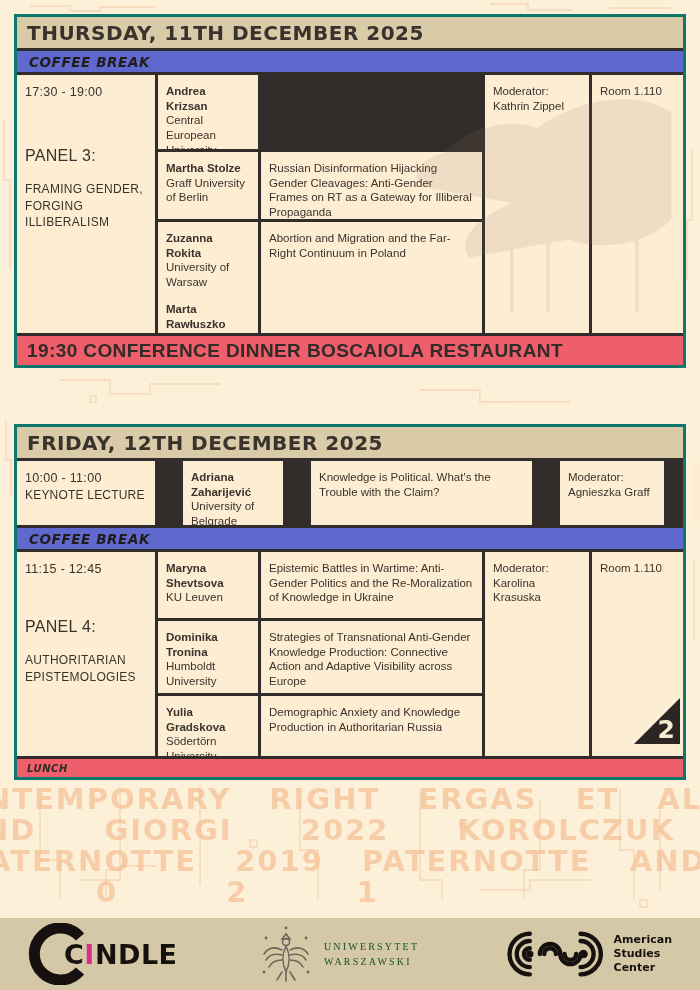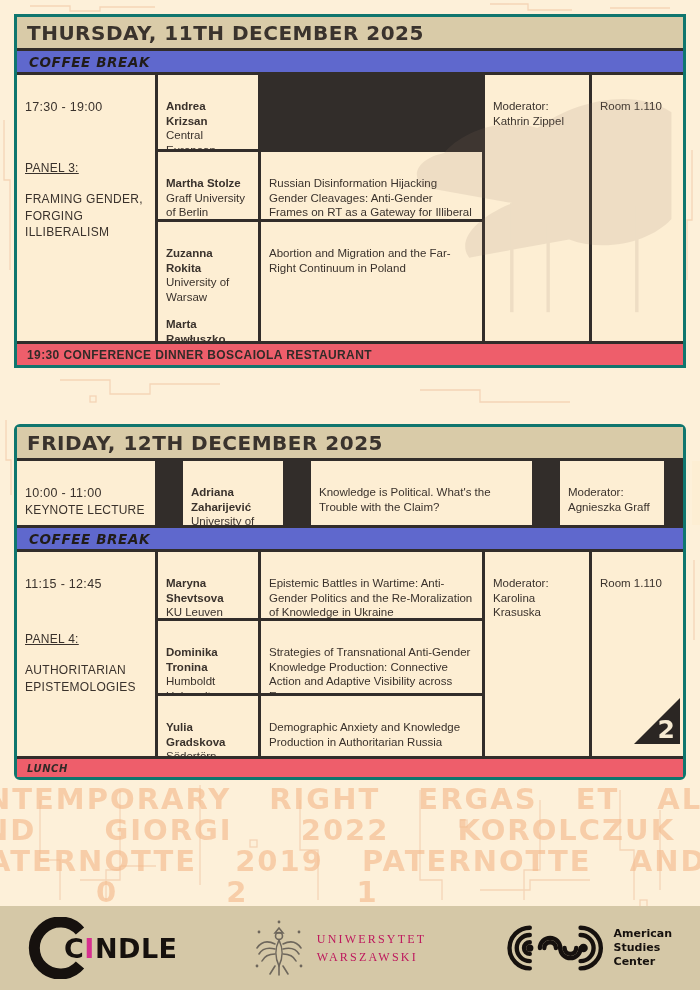--- a/index.html
+++ b/index.html
@@ -11,53 +11,53 @@
   }
   svg.bgdeco{position:absolute;inset:0;z-index:0;pointer-events:none;}
 
   
   .day-table{
     position:absolute;left:14px;width:666px;
     border:3px solid #0f766e;background:#322d2a;
     display:flex;flex-direction:column;gap:3px;z-index:2;
   }
   .thursday{top:14px;height:348px;}
-  .friday{top:424px;height:350px;border-radius:6px;}
+  .friday{top:424px;height:350px;}
   .day-header{
     background:#d9cba8;color:#3a332d;
     font-family:"DejaVu Sans",sans-serif;font-weight:bold;font-size:20px;letter-spacing:.5px;
     padding:4px 10px 3px 10px;flex:0 0 auto;
   }
   .break-bar{
     background:#5f68cd;color:#211c19;
     font-family:"DejaVu Sans",sans-serif;font-weight:bold;font-style:italic;font-size:13.5px;letter-spacing:.6px;
     padding:3px 12px 2px 12px;flex:0 0 auto;
   }
   .meal-bar{
     background:#ee5e6b;color:#322b28;
-    font-size:12px;font-weight:bold;letter-spacing:.4px;
+    font-size:19px;font-weight:bold;letter-spacing:.4px;
     padding:4px 10px 3px 10px;flex:0 0 auto;
   }
   .meal-bar.lunch{
     font-family:"DejaVu Sans",sans-serif;font-style:italic;font-size:10px;letter-spacing:.6px;
   }
 
   .grid{
     flex:1 1 auto;min-height:0;
     display:grid;gap:3px;background:#322d2a;
     grid-template-columns:138px 100px 221px 104px 1fr;
   }
   .th-grid{grid-template-rows:74px 67px 1fr;}
   .keynote-grid{flex:0 0 64px;grid-template-rows:1fr;gap:28px;}
   .fr-grid{grid-template-rows:66px 72px 1fr;}
-  .cell{background:#fdeed3;padding:24px 8px;font-size:11.5px;line-height:1.28;overflow:hidden;}
+  .cell{background:#fdeed3;padding:9px 8px;font-size:11.5px;line-height:1.28;overflow:hidden;}
   .c1{grid-column:1;} .c2{grid-column:2;} .c3{grid-column:3;} .c4{grid-column:4;} .c5{grid-column:5;}
   .r1{grid-row:1;} .r2{grid-row:2;} .r3{grid-row:3;} .rspan{grid-row:1/4;}
   .time{font-size:12.5px;letter-spacing:.3px;}
-  .panel-label{margin-top:46px;font-size:12px;letter-spacing:.3px;text-decoration:underline;}
+  .panel-label{margin-top:46px;font-size:16px;letter-spacing:.3px;}
   .panel-label.fr{margin-top:40px;}
   .panel-name{margin-top:15px;font-size:12px;letter-spacing:.3px;line-height:1.35;}
   .sp-name{font-weight:bold;}
   .sp-affil{}
   .sp-block2{margin-top:12px;}
   .mod-label{}
   .keynote-type{margin-top:2px;font-size:12px;letter-spacing:.2px;}
 
   
   .hand-deco{position:absolute;right:-8px;top:52px;width:330px;height:250px;opacity:.13;pointer-events:none;z-index:5;}
@@ -75,29 +75,29 @@
   .wm{position:absolute;left:0;top:782px;width:700px;z-index:1;overflow:hidden;
       font-family:"DejaVu Sans",sans-serif;font-weight:bold;color:#f4b98b;opacity:.62;}
   .wm-line{white-space:nowrap;overflow:hidden;font-size:29px;letter-spacing:2px;height:31px;}
   .wm1{word-spacing:26px;margin-left:-14px;}
   .wm2{word-spacing:56px;margin-left:-16px;}
   .wm3{word-spacing:26px;margin-left:-12px;}
   .wm4{word-spacing:96px;margin-left:96px;}
 
   
   .footer{
-    position:absolute;left:0;bottom:0;width:700px;height:84px;background:#d5c8a7;z-index:2;
+    position:absolute;left:0;bottom:0;width:700px;height:72px;background:#d5c8a7;z-index:2;
     display:flex;align-items:center;justify-content:space-between;
     padding:0 28px;box-sizing:border-box;
   }
   .cindle{display:flex;align-items:center;}
   .cindle-text{font-family:"DejaVu Sans",sans-serif;font-weight:bold;font-size:27px;color:#16110e;letter-spacing:.5px;margin-left:-26px;}
   .cindle-i{color:#d6308f;}
   .uw{display:flex;align-items:center;gap:12px;}
-  .uw-text{font-family:"Liberation Serif",serif;font-size:12px;letter-spacing:2.2px;color:#be185d;line-height:1.5;}
+  .uw-text{font-family:"Liberation Serif",serif;font-size:10px;letter-spacing:2.2px;color:#14532d;line-height:1.5;}
   .asc{display:flex;align-items:center;gap:10px;}
   .asc-text{font-family:"DejaVu Sans",sans-serif;font-weight:bold;font-size:11px;color:#16110e;line-height:1.25;}
 </style>
 </head>
 <body>
 
 <div class="page">
 
   <svg class="bgdeco" width="700" height="990" viewBox="0 0 700 990">
     <g fill="none" stroke="#eab astounding" stroke-width="0"></g>

